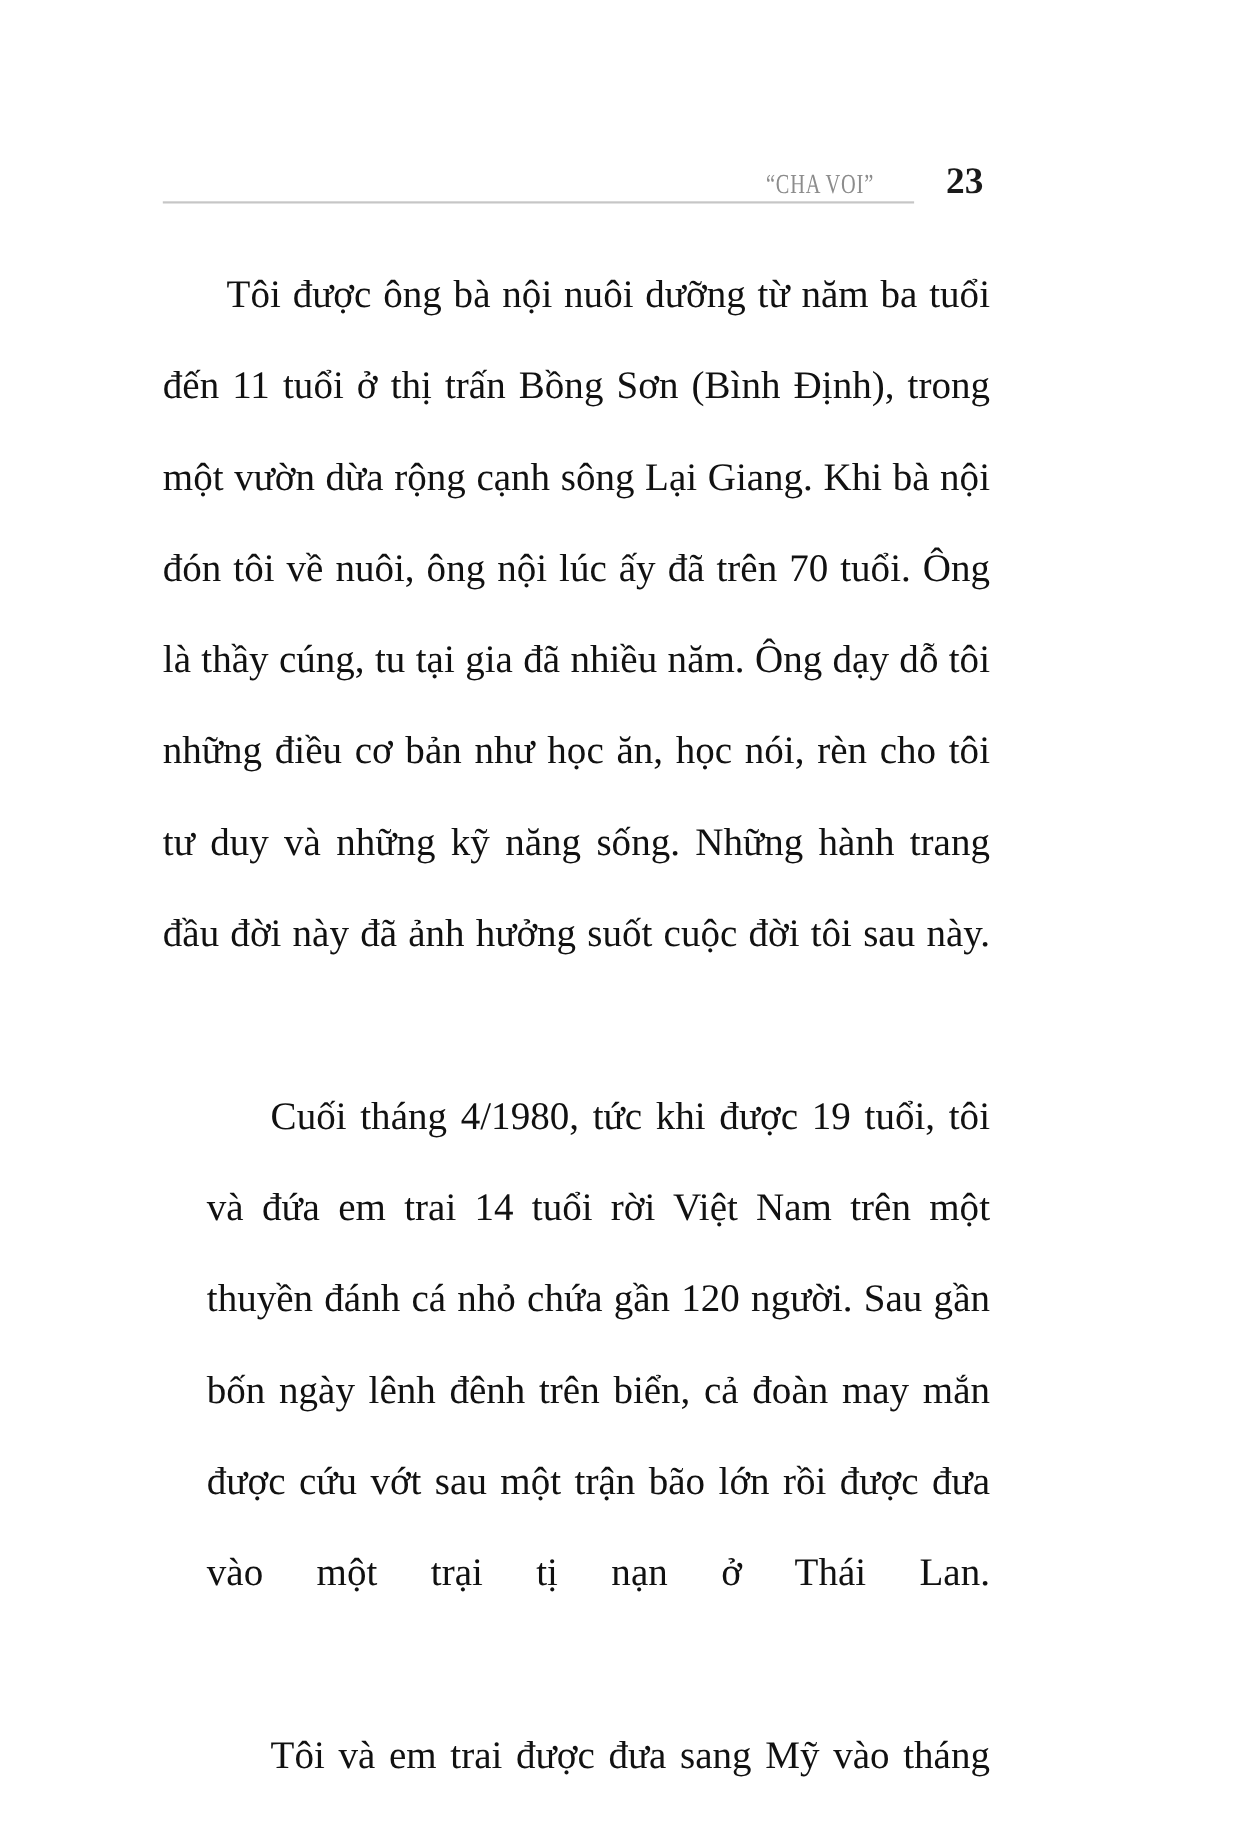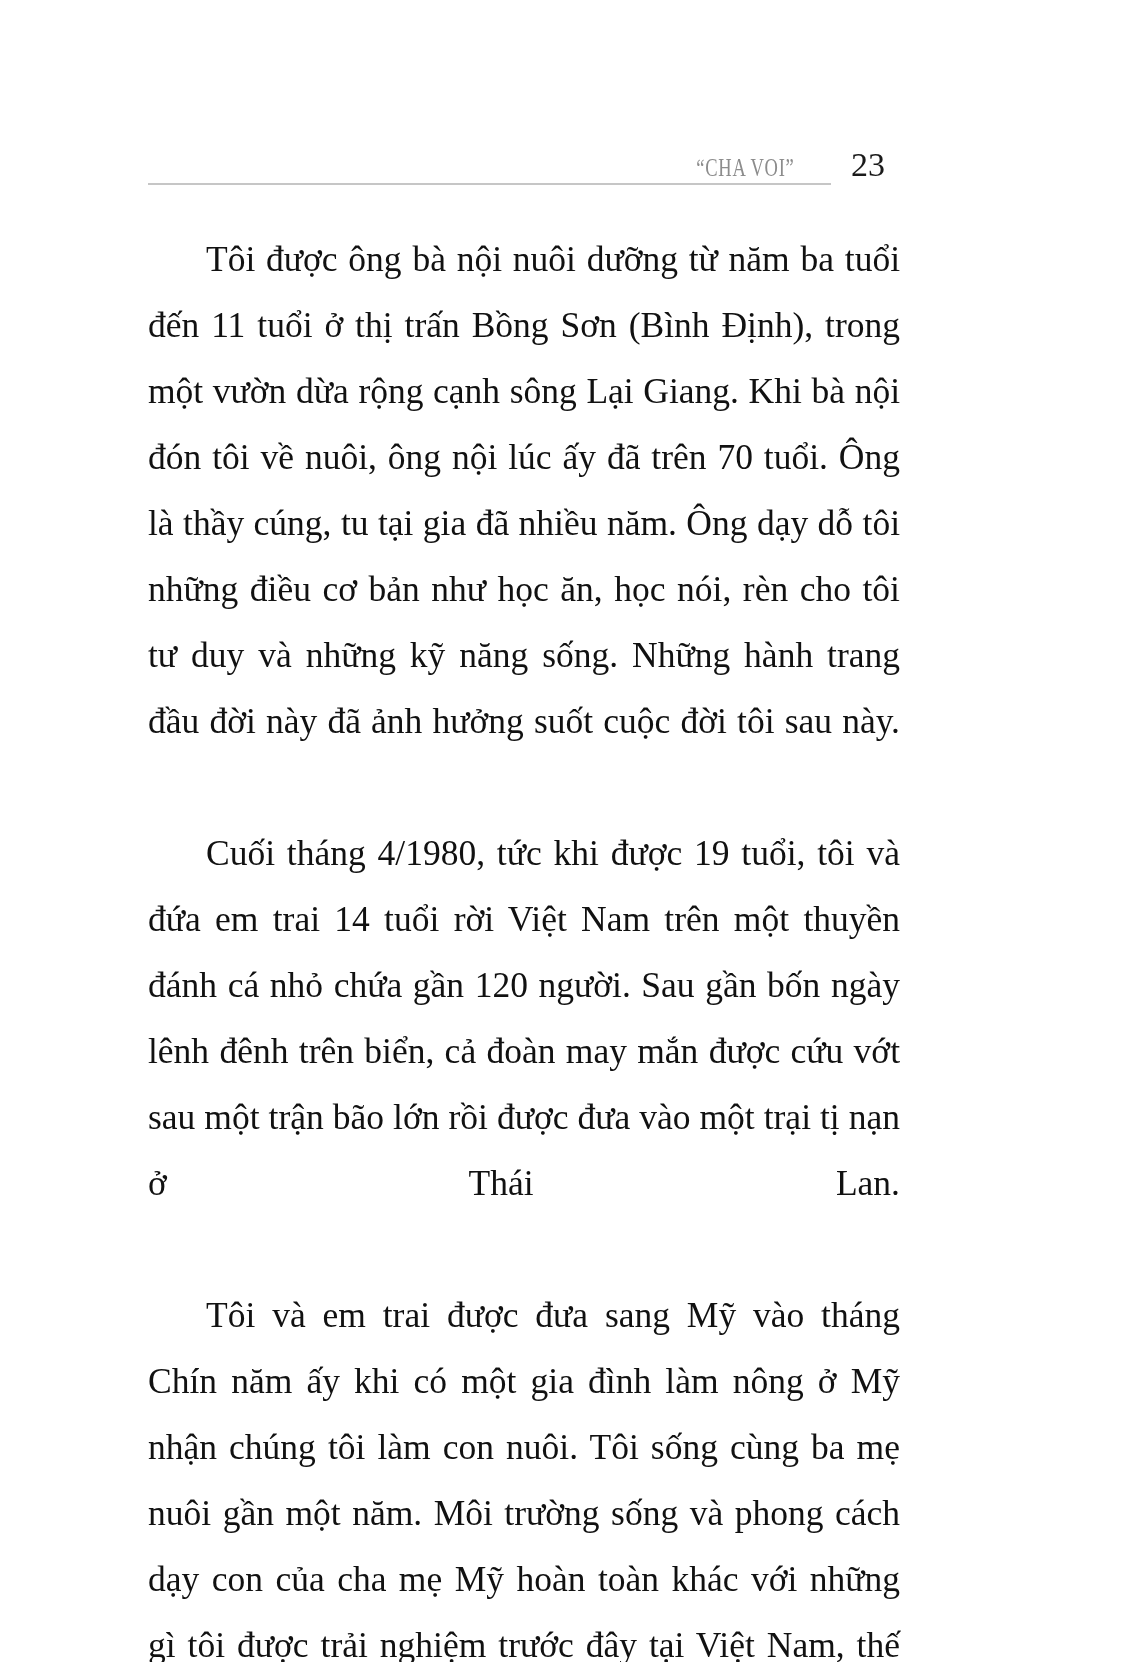--- a/index.html
+++ b/index.html
@@ -51,22 +51,23 @@
     transform-origin: right baseline;
     white-space: nowrap;
     font-weight: 400;
   }
 
   .page-number {
     font-size: 34px;
     color: #1a1a1a;
     margin-left: 30px;
     width: 52px;
-    text-align: center;
+    text-align: right;
     white-space: nowrap;
+    font-weight: bold;
   }
 
   .head-rule {
     position: absolute;
     left: 0;
     top: 37px;
     width: 683px;
     height: 2px;
     background: #c6c6c6;
   }
@@ -75,29 +76,30 @@
   .body-text {
     position: absolute;
     left: 148px;
     top: 226px;
     width: 752px;
   }
 
   .para {
     margin: 0;
     font-size: 35.5px;
-    line-height: 66px;
+    line-height: 83px;
     text-align: justify;
     text-justify: inter-word;
     color: #111111;
     hyphens: none;
   }
 
   .para + .para {
     margin-top: 0;
+    margin-left: 40px;
   }
 
   
   .indent {
     display: inline-block;
     width: 58px;
   }
 
   
   .para::after {

